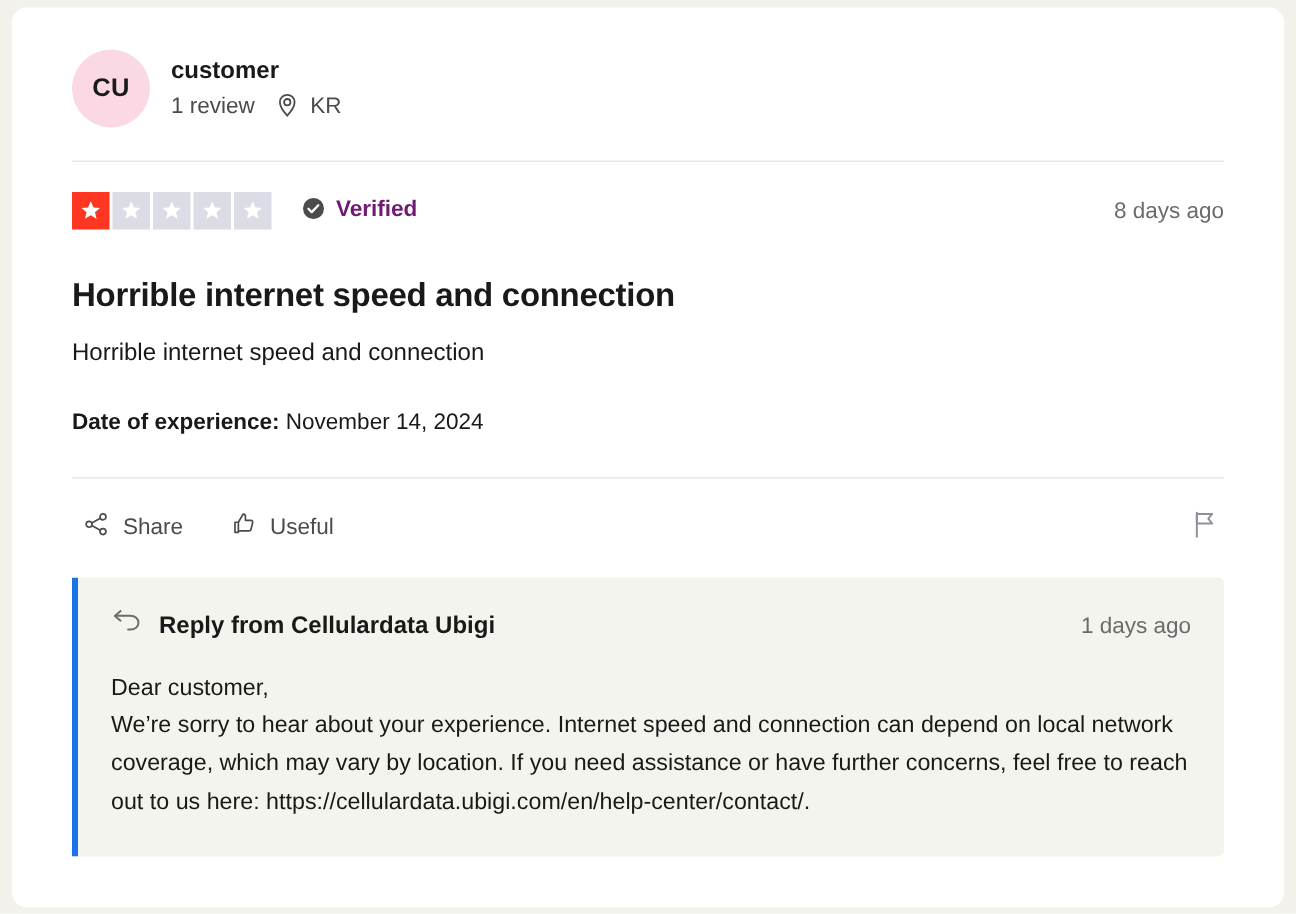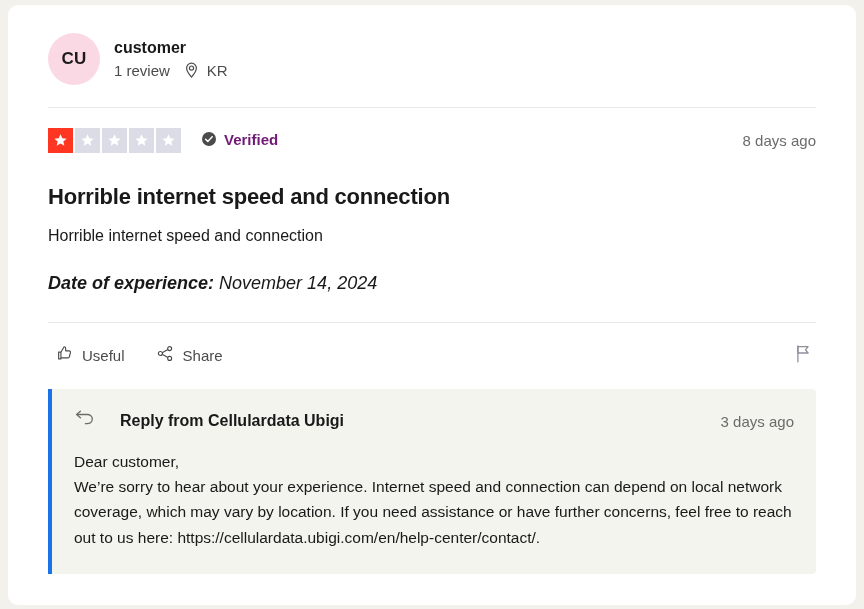--- a/index.html
+++ b/index.html
@@ -123,24 +123,23 @@
   }
 
   .review-body {
     font-size: 16px;
     color: #191919;
     line-height: 1.45;
     margin-top: 14px;
   }
 
   .experience-date {
-    font-size: 18px;
+    font-size: 15px;
     color: #191919;
     margin-top: 26px;
-    font-style: italic;
   }
   .experience-date .label { font-weight: 700; }
 
   
   .actions-divider { margin-top: 28px; }
 
   .actions {
     display: flex;
     align-items: center;
     padding-top: 17px;
@@ -176,21 +175,21 @@
     background: #f4f4ee;
     border-left: 4px solid #1a73e8;
     border-radius: 0 4px 4px 0;
     padding: 20px 22px 24px 22px;
     margin-top: 4px;
   }
 
   .reply-head {
     display: flex;
     align-items: center;
-    gap: 24px;
+    gap: 10px;
   }
 
   .reply-title {
     font-size: 16px;
     font-weight: 700;
     color: #191919;
   }
 
   .reply-time {
     margin-left: auto;
@@ -279,56 +278,56 @@
     <span class="label">Date of experience:</span>
     <span>November 14, 2024</span>
   </p>
 
   <div class="divider actions-divider"></div>
 
   <div class="actions">
     <button class="action-btn">
       <span>
         <svg width="17" height="17" viewBox="0 0 18 18" fill="none">
-          <path d="M5.2 7.6v7.1H2.8V7.6h2.4zM5.2 7.6l3.4-5.8c.9 0 1.6.7 1.6 1.6v2.8h3.9c.8 0 1.4.8 1.2 1.6l-1.2 4.9c-.1.6-.7 1-1.3 1H5.2" stroke="#4b4b4b" stroke-width="1.2" stroke-linejoin="round"></path>
-        </svg>
-      </span>
-      <span>Useful</span>
-    </button>
-
-    <button class="action-btn">
-      <span>
-        <svg width="17" height="17" viewBox="0 0 18 18" fill="none">
           <circle cx="13.4" cy="3.8" r="2.1" stroke="#4b4b4b" stroke-width="1.2"></circle>
           <circle cx="13.4" cy="14.2" r="2.1" stroke="#4b4b4b" stroke-width="1.2"></circle>
           <circle cx="3.6" cy="9" r="2.1" stroke="#4b4b4b" stroke-width="1.2"></circle>
           <path d="M5.5 8.1l6-3.4M5.5 9.9l6 3.4" stroke="#4b4b4b" stroke-width="1.2"></path>
         </svg>
       </span>
       <span>Share</span>
     </button>
 
+    <button class="action-btn">
+      <span>
+        <svg width="17" height="17" viewBox="0 0 18 18" fill="none">
+          <path d="M5.2 7.6v7.1H2.8V7.6h2.4zM5.2 7.6l3.4-5.8c.9 0 1.6.7 1.6 1.6v2.8h3.9c.8 0 1.4.8 1.2 1.6l-1.2 4.9c-.1.6-.7 1-1.3 1H5.2" stroke="#4b4b4b" stroke-width="1.2" stroke-linejoin="round"></path>
+        </svg>
+      </span>
+      <span>Useful</span>
+    </button>
+
     <button class="report-btn">
       <span>
         <svg width="18" height="19" viewBox="0 0 18 19" fill="none">
           <path d="M3.9 1.8v16" stroke="#8f8f9a" stroke-width="1.3" stroke-linecap="round"></path>
           <path d="M3.9 2.6h10.2l-2.6 3.2 2.6 3.2H3.9z" stroke="#8f8f9a" stroke-width="1.3" stroke-linejoin="round"></path>
         </svg>
       </span>
     </button>
   </div>
 
   <div class="reply">
     <div class="reply-head">
       <span>
         <svg width="22" height="20" viewBox="0 0 22 20" fill="none">
           <path d="M3 5.5h10c3.1 0 5.3 2 5.3 4.6 0 2.7-2.2 4.6-5.3 4.6h-1.6" stroke="#6b6b6b" stroke-width="1.3" stroke-linecap="round" stroke-linejoin="round"></path>
           <path d="M6.4 2.3L2.6 5.6l3.8 3.2" stroke="#6b6b6b" stroke-width="1.3" stroke-linecap="round" stroke-linejoin="round"></path>
         </svg>
       </span>
       <span class="reply-title">Reply from Cellulardata Ubigi</span>
-      <span class="reply-time">3 days ago</span>
+      <span class="reply-time">1 days ago</span>
     </div>
     <div class="reply-body">Dear customer,
 We’re sorry to hear about your experience. Internet speed and connection can depend on local network coverage, which may vary by location. If you need assistance or have further concerns, feel free to reach out to us here: https://cellulardata.ubigi.com/en/help-center/contact/.</div>
   </div>
 
 </div>
 
 </body></html>

